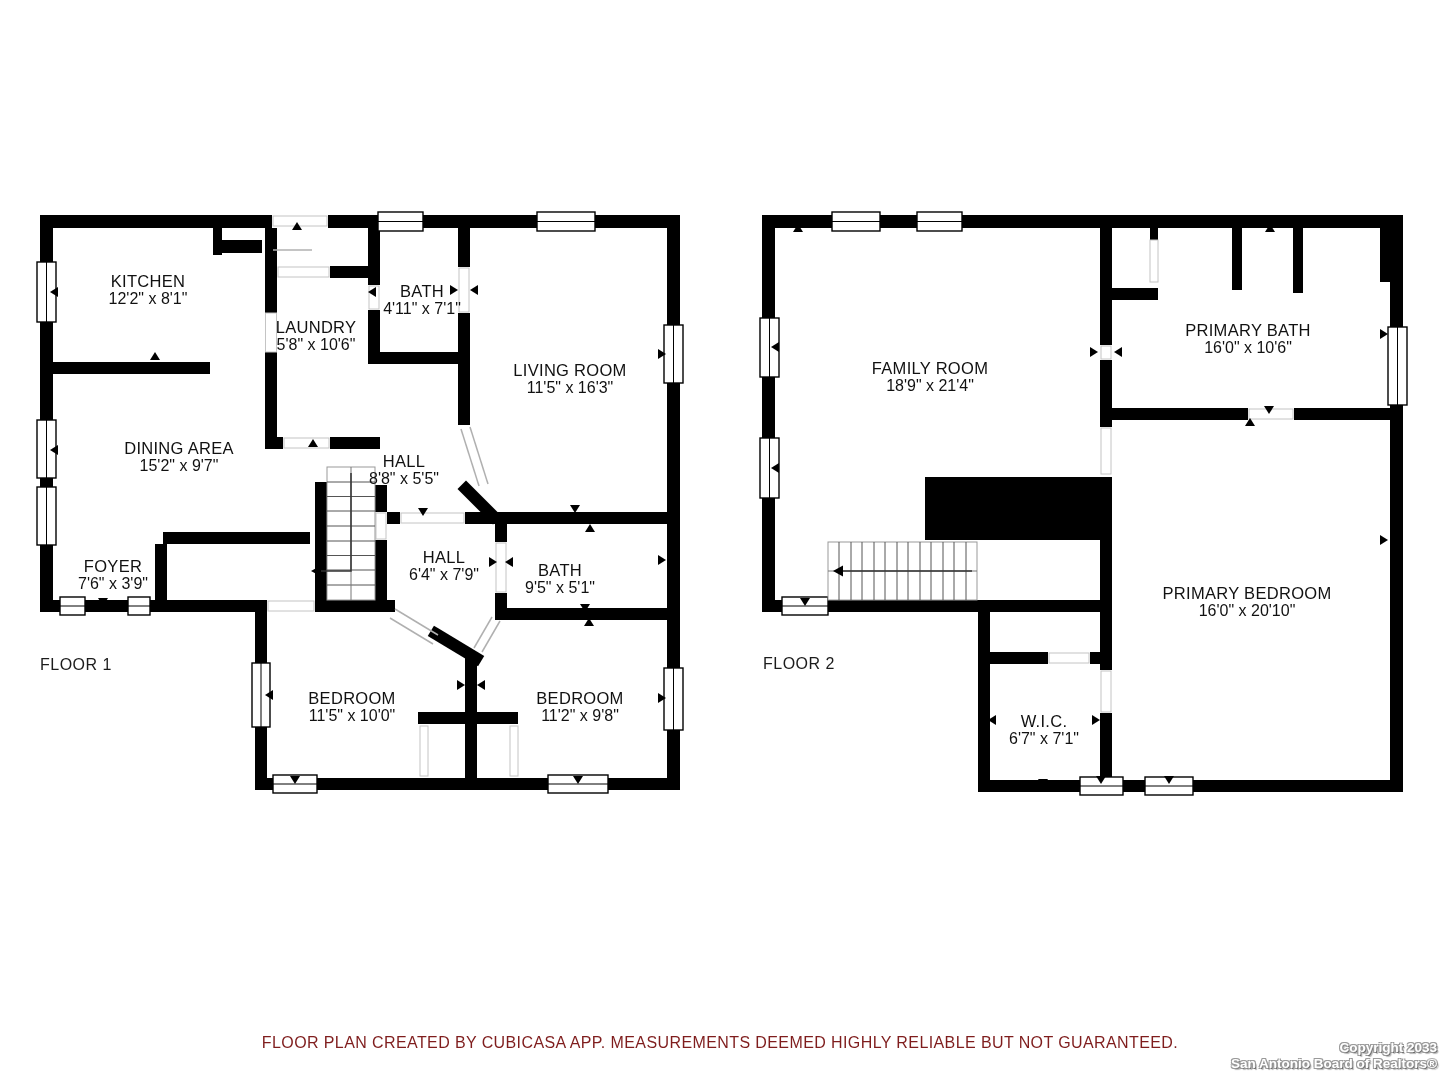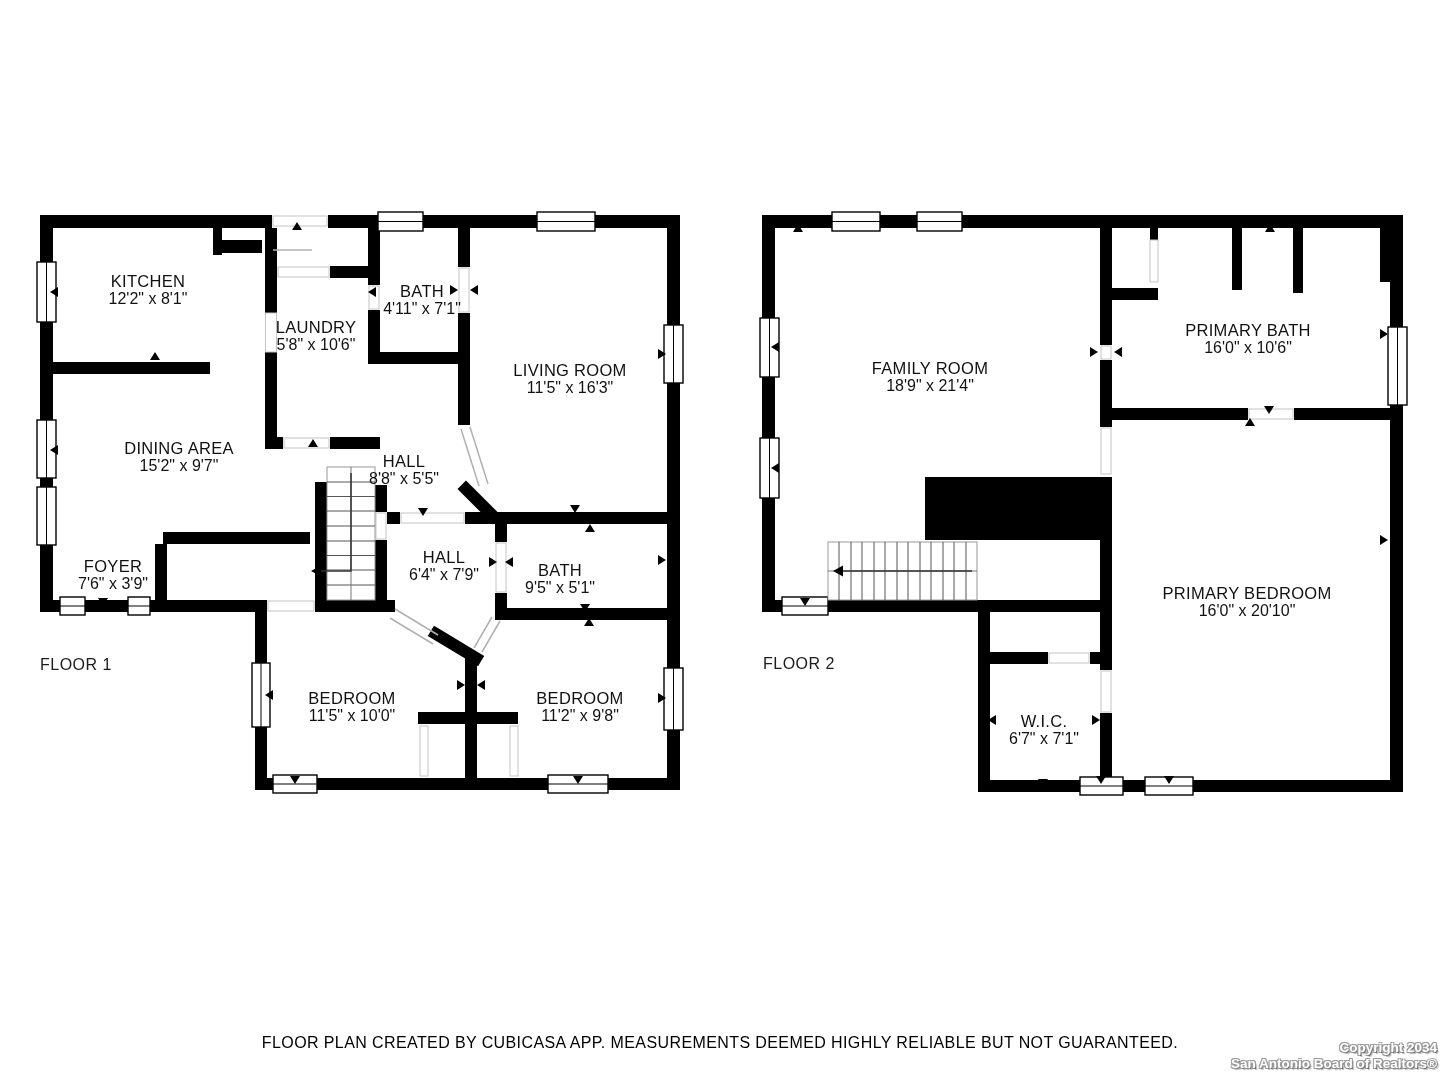--- a/index.html
+++ b/index.html
@@ -15,21 +15,21 @@
   .win line{stroke:#000;stroke-width:1;}
   .doorslot{fill:#fff;stroke:#c4c4c4;stroke-width:1;}
   .thinline{stroke:#b0b0b0;stroke-width:1.5;fill:none;}
   .stairs rect{fill:#fff;stroke:#999;stroke-width:1;}
   .stairs .treads{stroke:#555;stroke-width:1;fill:none;}
   .stairs .rail{stroke:#777;stroke-width:1;fill:none;}
   .stairs .runline{stroke:#333;stroke-width:1.5;fill:none;}
   .marker{fill:#000;stroke:none;}
   .diagwall{stroke:#000;stroke-width:12;stroke-linecap:square;}
   .disclaimer{position:absolute;left:0;right:0;top:1034px;text-align:center;
-    font-size:16px;color:#000000;letter-spacing:.4px;}
+    font-size:16px;color:#7f1d1d;letter-spacing:.4px;}
   .copyright{position:absolute;right:3px;top:1040px;text-align:right;
     font-size:13.5px;font-weight:bold;line-height:16px;color:#fff;
     text-shadow:-1px -1px 0 #9a9a9a,1px -1px 0 #9a9a9a,-1px 1px 0 #9a9a9a,1px 1px 0 #6e6e6e,2px 2px 1px #b5b5b5;}
 </style>
 </head>
 <body>
 
 <div id="stage">
 <svg id="plan-svg" width="1440" height="1080" viewBox="0 0 1440 1080">
 
@@ -363,16 +363,16 @@
         <text x="1248" y="348.5" text-anchor="middle" dominant-baseline="middle" class="room-dims">16'0" x 10'6"</text>
         <text x="1247" y="595" text-anchor="middle" dominant-baseline="middle" class="room-name">PRIMARY BEDROOM</text>
         <text x="1247" y="611.5" text-anchor="middle" dominant-baseline="middle" class="room-dims">16'0" x 20'10"</text>
         <text x="1044" y="723" text-anchor="middle" dominant-baseline="middle" class="room-name">W.I.C.</text>
         <text x="1044" y="739.5" text-anchor="middle" dominant-baseline="middle" class="room-dims">6'7" x 7'1"</text>
       </g>
 </svg>
 
 <div class="disclaimer">FLOOR PLAN CREATED BY CUBICASA APP. MEASUREMENTS DEEMED HIGHLY RELIABLE BUT NOT GUARANTEED.</div>
 <div class="copyright">
-  <div>Copyright 2034</div>
+  <div>Copyright 2033</div>
   <div>San Antonio Board of Realtors®</div>
 </div>
 </div>
 
 </body></html>

